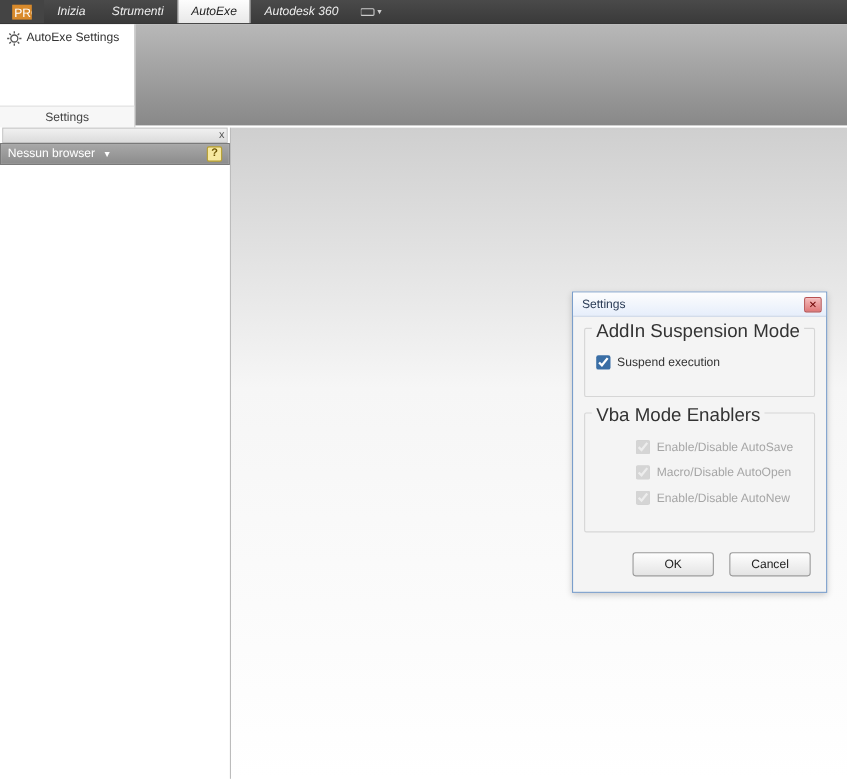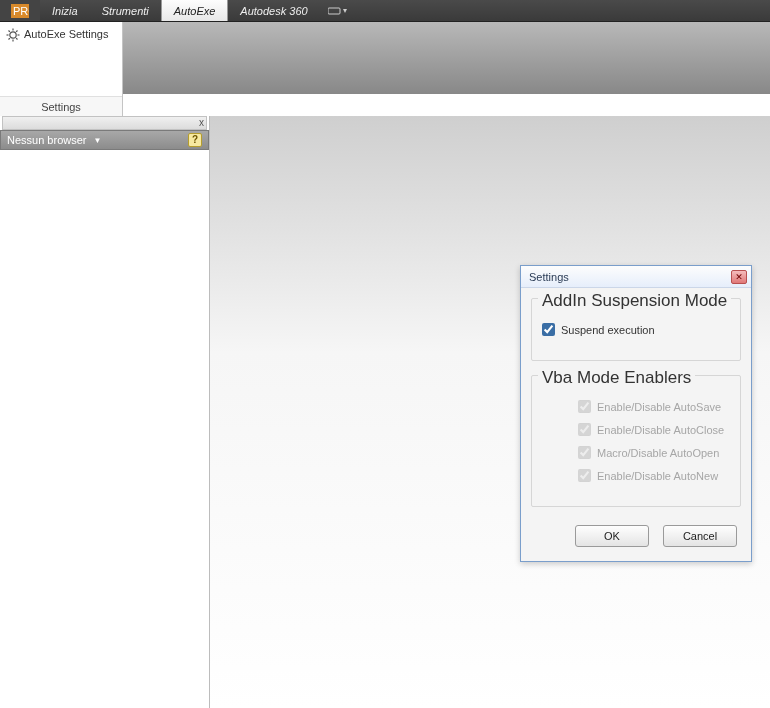--- a/index.html
+++ b/index.html
@@ -8,21 +8,21 @@
 
 
 .menubar { height: 22px; background: linear-gradient(#4a4a4a, #3a3a3a); display: flex; align-items: stretch; border-bottom: 1px solid #222; }
 .menubar .app-icon { width: 40px; display:flex; align-items:center; justify-content:center; background:#444; }
 .menubar .app-icon svg { width:18px; height:14px; }
 .menubar .item { padding: 0 12px; color: #eee; display:flex; align-items:center; cursor: default; font-style: italic; }
 .menubar .item.active { background: linear-gradient(#fdfdfd,#e8e8e8); color:#222; border-left:1px solid #999; border-right:1px solid #999; }
 .menubar .dropdown-icon { padding:0 8px; display:flex; align-items:center; color:#ddd; }
 
 
-.ribbon { height: 72px; background: linear-gradient(#b8b8b8,#888888); display:flex; }
+.ribbon { height: 92px; background: linear-gradient(#b8b8b8,#888888); display:flex; }
 .ribbon-panel { width: 123px; height: 94px; background: #fff; border-right: 1px solid #c4c4c4; display:flex; flex-direction:column; }
 .ribbon-btn { flex:1; display:flex; align-items:flex-start; gap:4px; padding:6px 6px 0 6px; }
 .ribbon-btn .gear { width:14px; height:14px; }
 .ribbon-btn span { color:#333; }
 .ribbon-panel-title { height:20px; text-align:center; color:#444; border-top:1px solid #e0e0e0; line-height:20px; background:#f7f7f7; }
 
 
 .leftcol { position:absolute; top:116px; left:0; width:210px; bottom:0; background:#fff; border-right:1px solid #bcbcbc; }
 .leftcol .bar1 { height:14px; background:linear-gradient(#f0f0f0,#dcdcdc); border:1px solid #c2c2c2; margin:0 2px; position:relative; }
 .leftcol .bar1 .x { position:absolute; right:2px; top:0; font-size:10px; color:#555; cursor:default; }
@@ -125,24 +125,20 @@
     </div>
     <div class="group">
       <span class="legend">Vba Mode Enablers</span>
       <div id="vba-items">
           <label class="chk disabled">
             <input type="checkbox" disabled="" checked="" style="">
             <span>Enable/Disable AutoSave</span>
           </label>
           <label class="chk disabled">
             <input type="checkbox" disabled="" checked="" style="">
-            <span>Enable/Disable AutoClose</span>
-          </label>
-          <label class="chk disabled">
-            <input type="checkbox" disabled="" checked="" style="">
             <span>Macro/Disable AutoOpen</span>
           </label>
           <label class="chk disabled">
             <input type="checkbox" disabled="" checked="" style="">
             <span>Enable/Disable AutoNew</span>
           </label>
         </div>
     </div>
     <div class="dlg-buttons">
       <button>OK</button>

